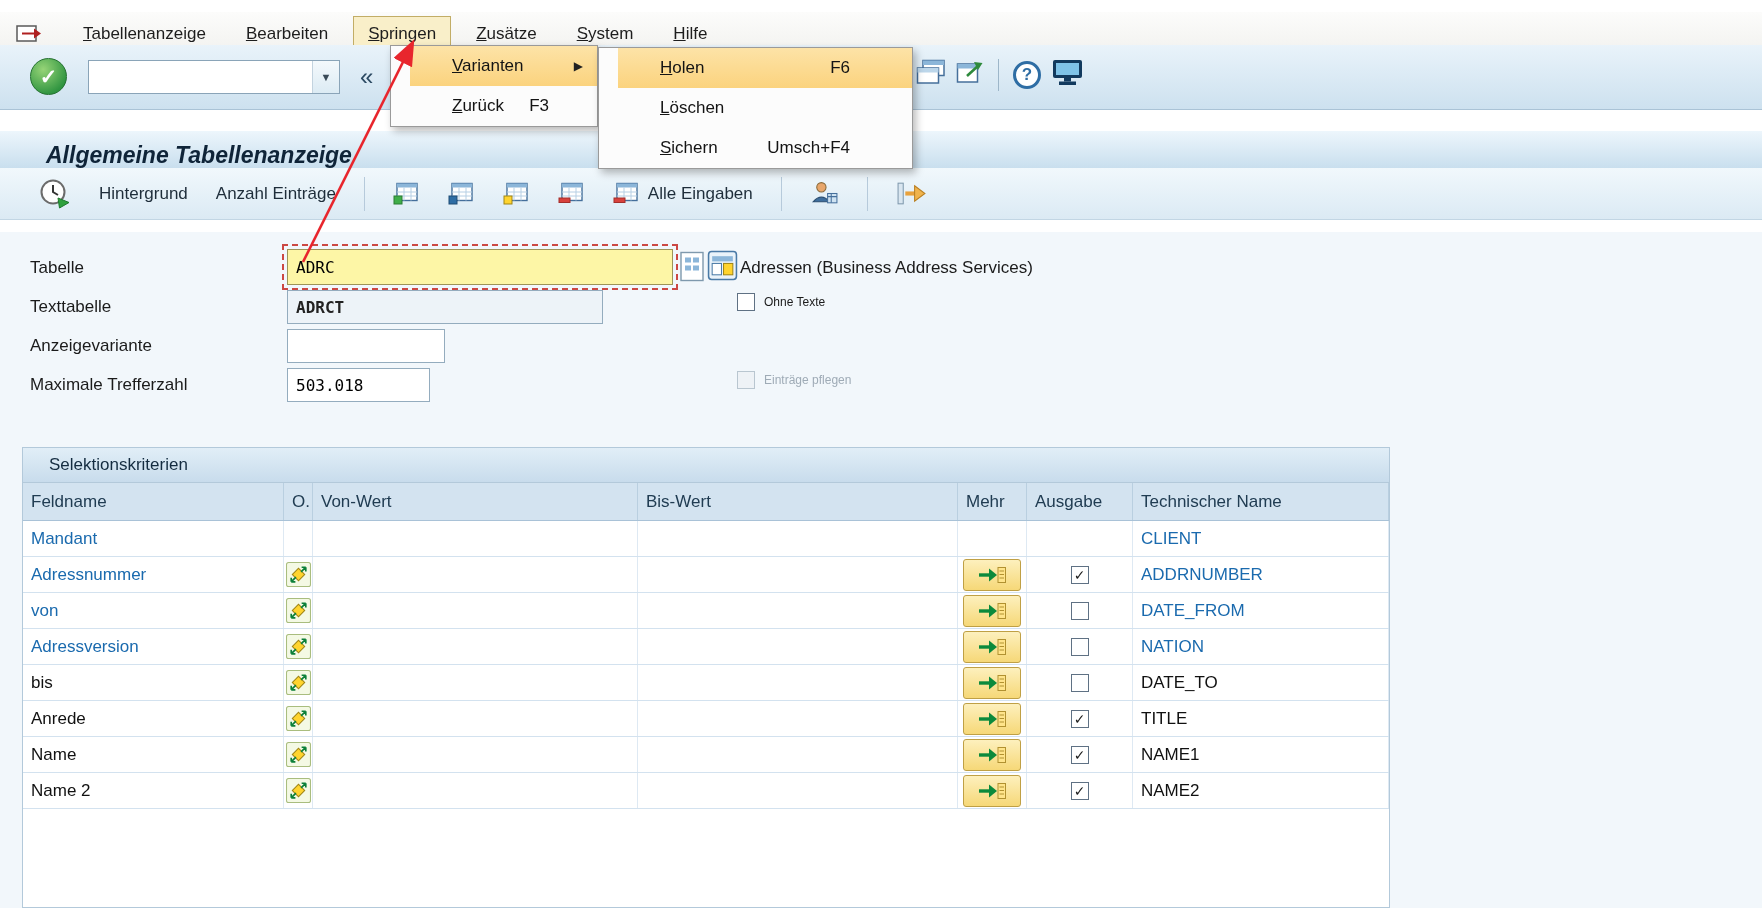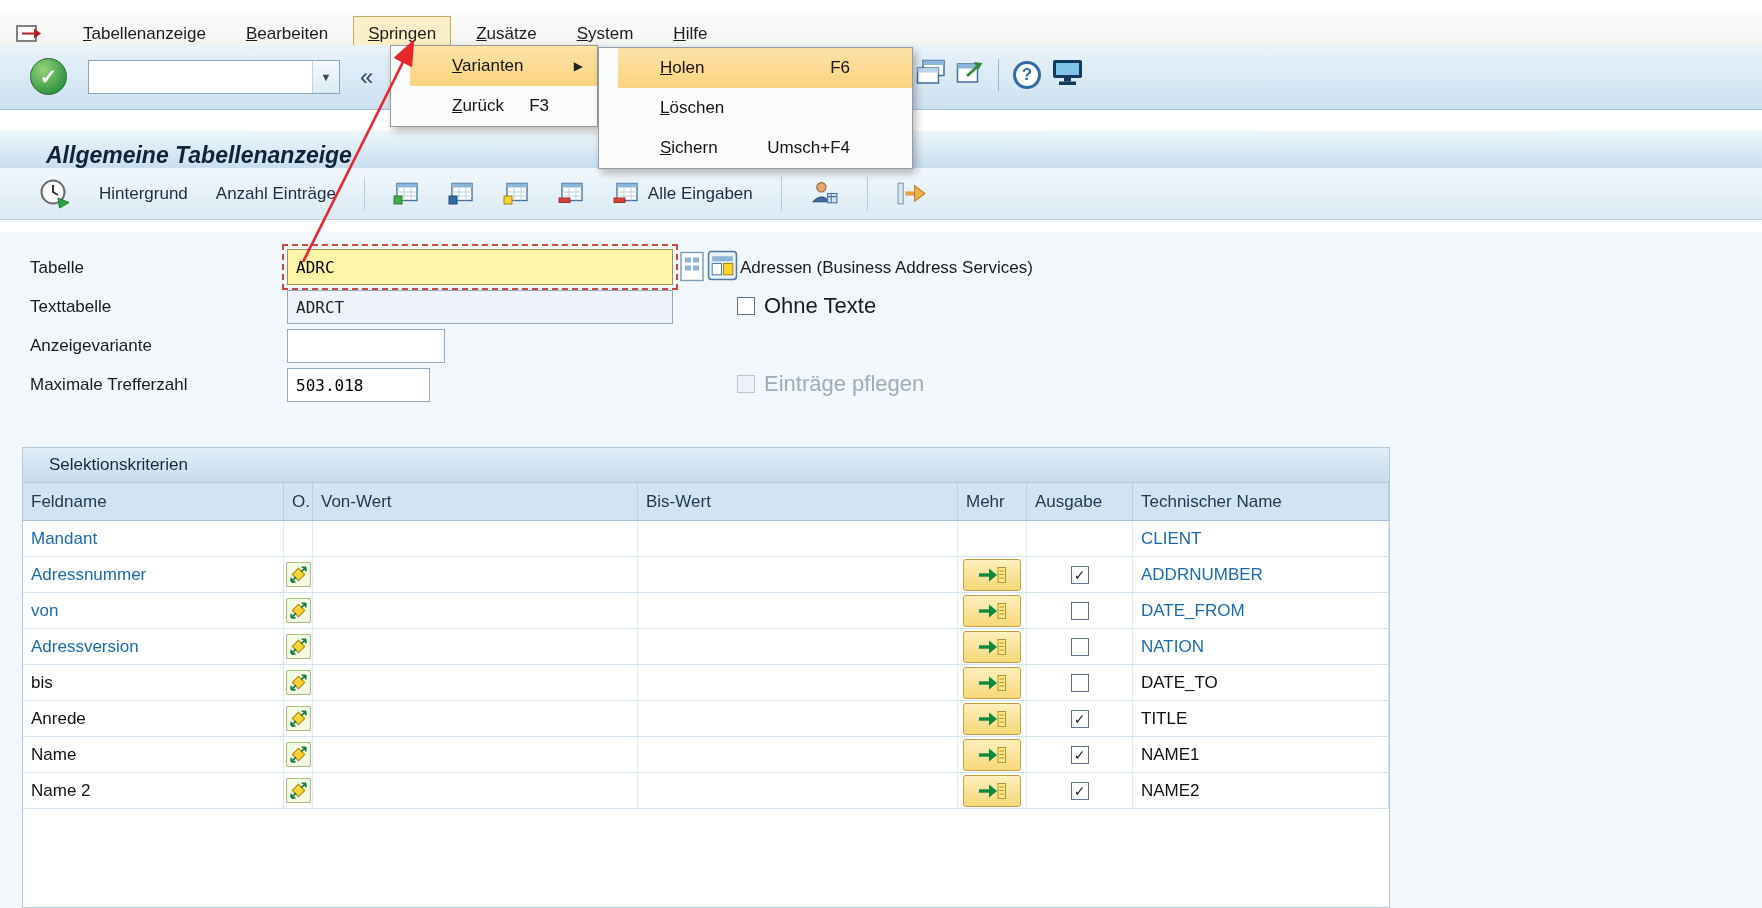--- a/index.html
+++ b/index.html
@@ -51,21 +51,21 @@
   .f-input { position:absolute; left:287px; height:34px; border:1px solid #94acbe; background:#fff;
     font-family:"DejaVu Sans Mono",monospace; font-size:16px; padding:0 8px; outline:none; }
   .focus-field { background:var(--field-focus,#fdf6a6); border-color:#9d9458;
     outline:2px dashed #cc4843; outline-offset:3px; height:36px; }
   .ro-field { background:#edf3f8; color:#222; }
   .f-desc { position:absolute; font-size:17px; color:#1b1b1b; white-space:nowrap; }
   .fld-icon { position:absolute; display:flex; align-items:center; justify-content:center; }
   .cb { width:18px; height:18px; background:#fff; border:1px solid #5f7184; display:flex;
     align-items:center; justify-content:center; font-size:14px; color:#1d1d1d; }
   .cb.disabled { border-color:#b9c6d0; background:#eef2f6; }
-  .cb-label { font-size:22px; color:#1b1b1b; white-space:nowrap; }
+  .cb-label { font-size:12px; color:#1b1b1b; white-space:nowrap; }
   .cb-label.disabled { color:var(--disabled-text,#9fabb6); }
   .cb-row { position:absolute; display:flex; align-items:center; gap:9px; }
 
   
   .groupbox { position:absolute; left:22px; top:215px; width:1368px; height:461px;
     border:1px solid #b3c9da; background:#fff; }
   .gb-header { height:35px; background:linear-gradient(#e1eef7,#c8dcec); border-bottom:1px solid #b3c9da;
     display:flex; align-items:center; padding-left:26px; font-size:17px; color:#142c40; }
   .sel-header, .sel-row { display:grid; grid-template-columns:261px 29px 325px 320px 69px 106px 1fr; }
   .sel-header { height:38px; background:#d3e3f0; border-bottom:1px solid #a9c2d7; font-size:17px; color:#203c52; }
@@ -245,21 +245,21 @@
       <svg width="31" height="31" viewBox="0 0 30 30">
         <rect x="1.5" y="1.5" width="27" height="27" rx="3" fill="#eaf3fa" stroke="#4a7aa6" stroke-width="1.5"></rect>
         <rect x="5" y="6" width="20" height="5" fill="#8cb6d9"></rect>
         <rect x="5" y="13" width="9" height="11" fill="#fff" stroke="#4a7aa6"></rect>
         <rect x="16" y="13" width="9" height="11" fill="#ffd42e" stroke="#a08514"></rect>
       </svg>
     </span>
     <span class="f-desc" style="left:740px;top:26px;">Adressen (Business Address Services)</span>
 
     <span class="f-label" style="top:65px">Texttabelle</span>
-    <input class="f-input ro-field" style="top: 58px; width: 386px;" value="ADRCT">
+    <input class="f-input ro-field" style="top: 58px; width: 316px; font-weight: bold;" value="ADRCT">
     <span class="cb-row" style="left:737px;top:61px;">
       <span class="cb"></span>
       <span class="cb-label">Ohne Texte</span>
     </span>
 
     <span class="f-label" style="top:104px">Anzeigevariante</span>
     <input class="f-input" style="top: 97px; width: 158px;" value="">
 
     <span class="f-label" style="top:143px">Maximale Trefferzahl</span>
     <input class="f-input" style="top: 136px; width: 143px;" value="503.018">

